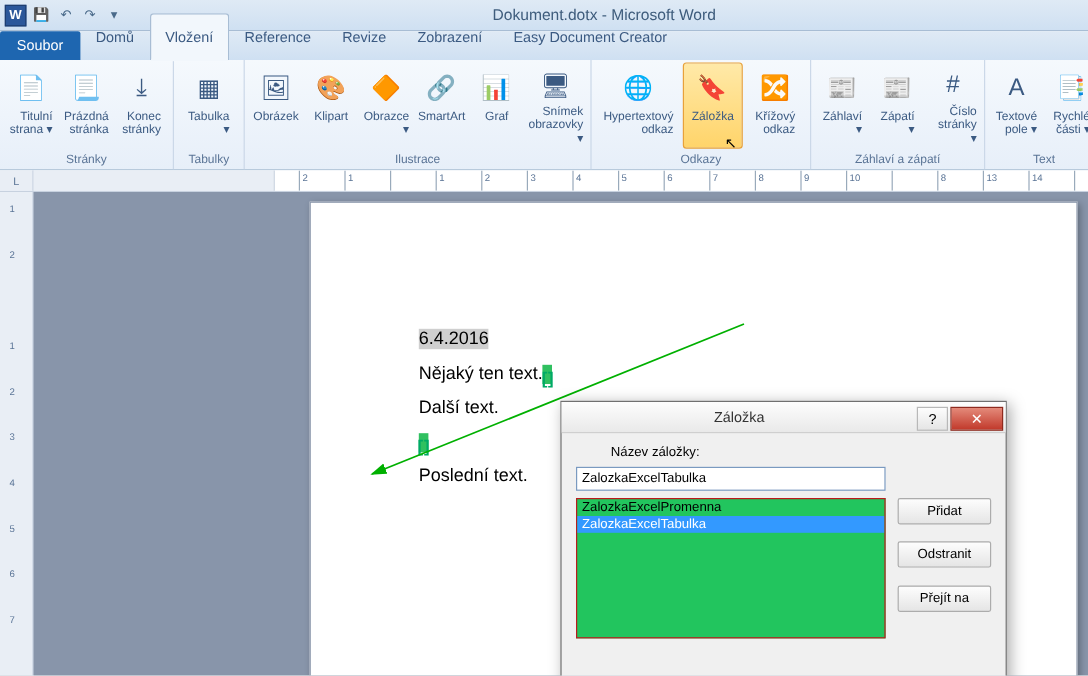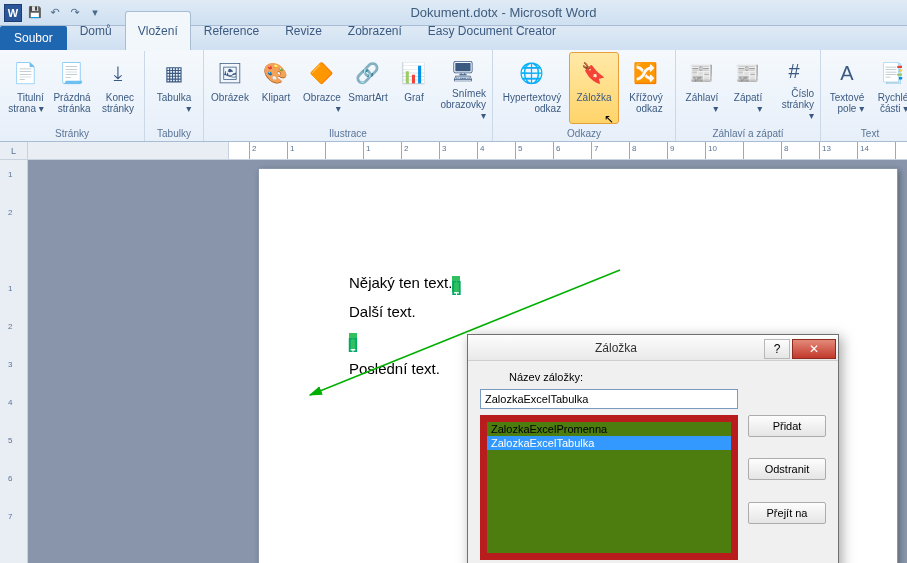--- a/index.html
+++ b/index.html
@@ -53,21 +53,21 @@
   
   .dialog { position:absolute; left:467px; top:174px; width:372px; height:340px; background:#f0f0f0; border:1px solid #707070; box-shadow: 3px 3px 12px rgba(0,0,0,0.35); font-size:11px; }
   .dlg-title { height:26px; background:linear-gradient(#fdfdfd,#e9e9e9); border-bottom:1px solid #cfcfcf; display:flex; align-items:center; }
   .dlg-title .t { flex:1; text-align:center; font-size:12px; color:#333; }
   .dlg-title .btns { display:flex; }
   .dlg-title .hbtn { width:26px; height:20px; margin:2px 2px 0 0; display:flex; align-items:center; justify-content:center; font-size:12px; border:1px solid #b8b8b8; background:linear-gradient(#fdfdfd,#e5e5e5); }
   .dlg-title .hbtn.close { background:linear-gradient(#e48a7a,#c1392b); color:#fff; border-color:#8e2a1e; width:44px; }
   .dlg-body { padding:10px 12px; display:grid; grid-template-columns: 1fr 78px; gap:6px 10px; }
   .dlg-label { grid-column: 1 / span 2; color:#000;padding-left:29px; }
   .dlg-input { grid-column:1; height:20px; border:1px solid #7a9ac0; padding:1px 4px; font-size:11px; background:#fff; }
-  .dlg-list { grid-column:1; height:145px; border:7px solid #b91c1c; background:#4d7c0f; overflow:auto; }
+  .dlg-list { grid-column:1; height:117px; border:1px solid #b91c1c; background:#22c55e; overflow:auto; }
   .dlg-list .item { padding:1px 4px; font-size:11px; }
   .dlg-list .item.sel { background:#3399ff; color:#fff; }
   .dlg-btn { grid-column:2; height:22px; border:1px solid #acacac; background:linear-gradient(#fdfdfd,#e5e5e5); font-size:11px; display:flex; align-items:center; justify-content:center; border-radius:2px; }
 
   
   .arrow-svg { position:absolute; pointer-events:none; }
 
   
   .cursor { position:absolute; font-size:12px; color:#000; }
 </style>
@@ -263,20 +263,21 @@
       <div class="num" style="top: 162px;">2</div>
       <div class="num" style="top: 200px;">3</div>
       <div class="num" style="top: 238px;">4</div>
       <div class="num" style="top: 276px;">5</div>
       <div class="num" style="top: 314px;">6</div>
       <div class="num" style="top: 352px;">7</div>
     </div>
   <div class="docview">
     <div class="page">
       <div class="content">
+        <p><span class="hl-date">6.4.2016</span></p>
         <p><span>Nějaký ten text.</span><span class="bk"></span></p>
         <p>Další text.</p>
         <p><span class="bk"></span></p>
         <p>Poslední text.</p>
       </div>
     </div>
   </div>
 
   <svg class="arrow-svg" style="left:0; top:0;" width="907" height="420">
     <defs>

